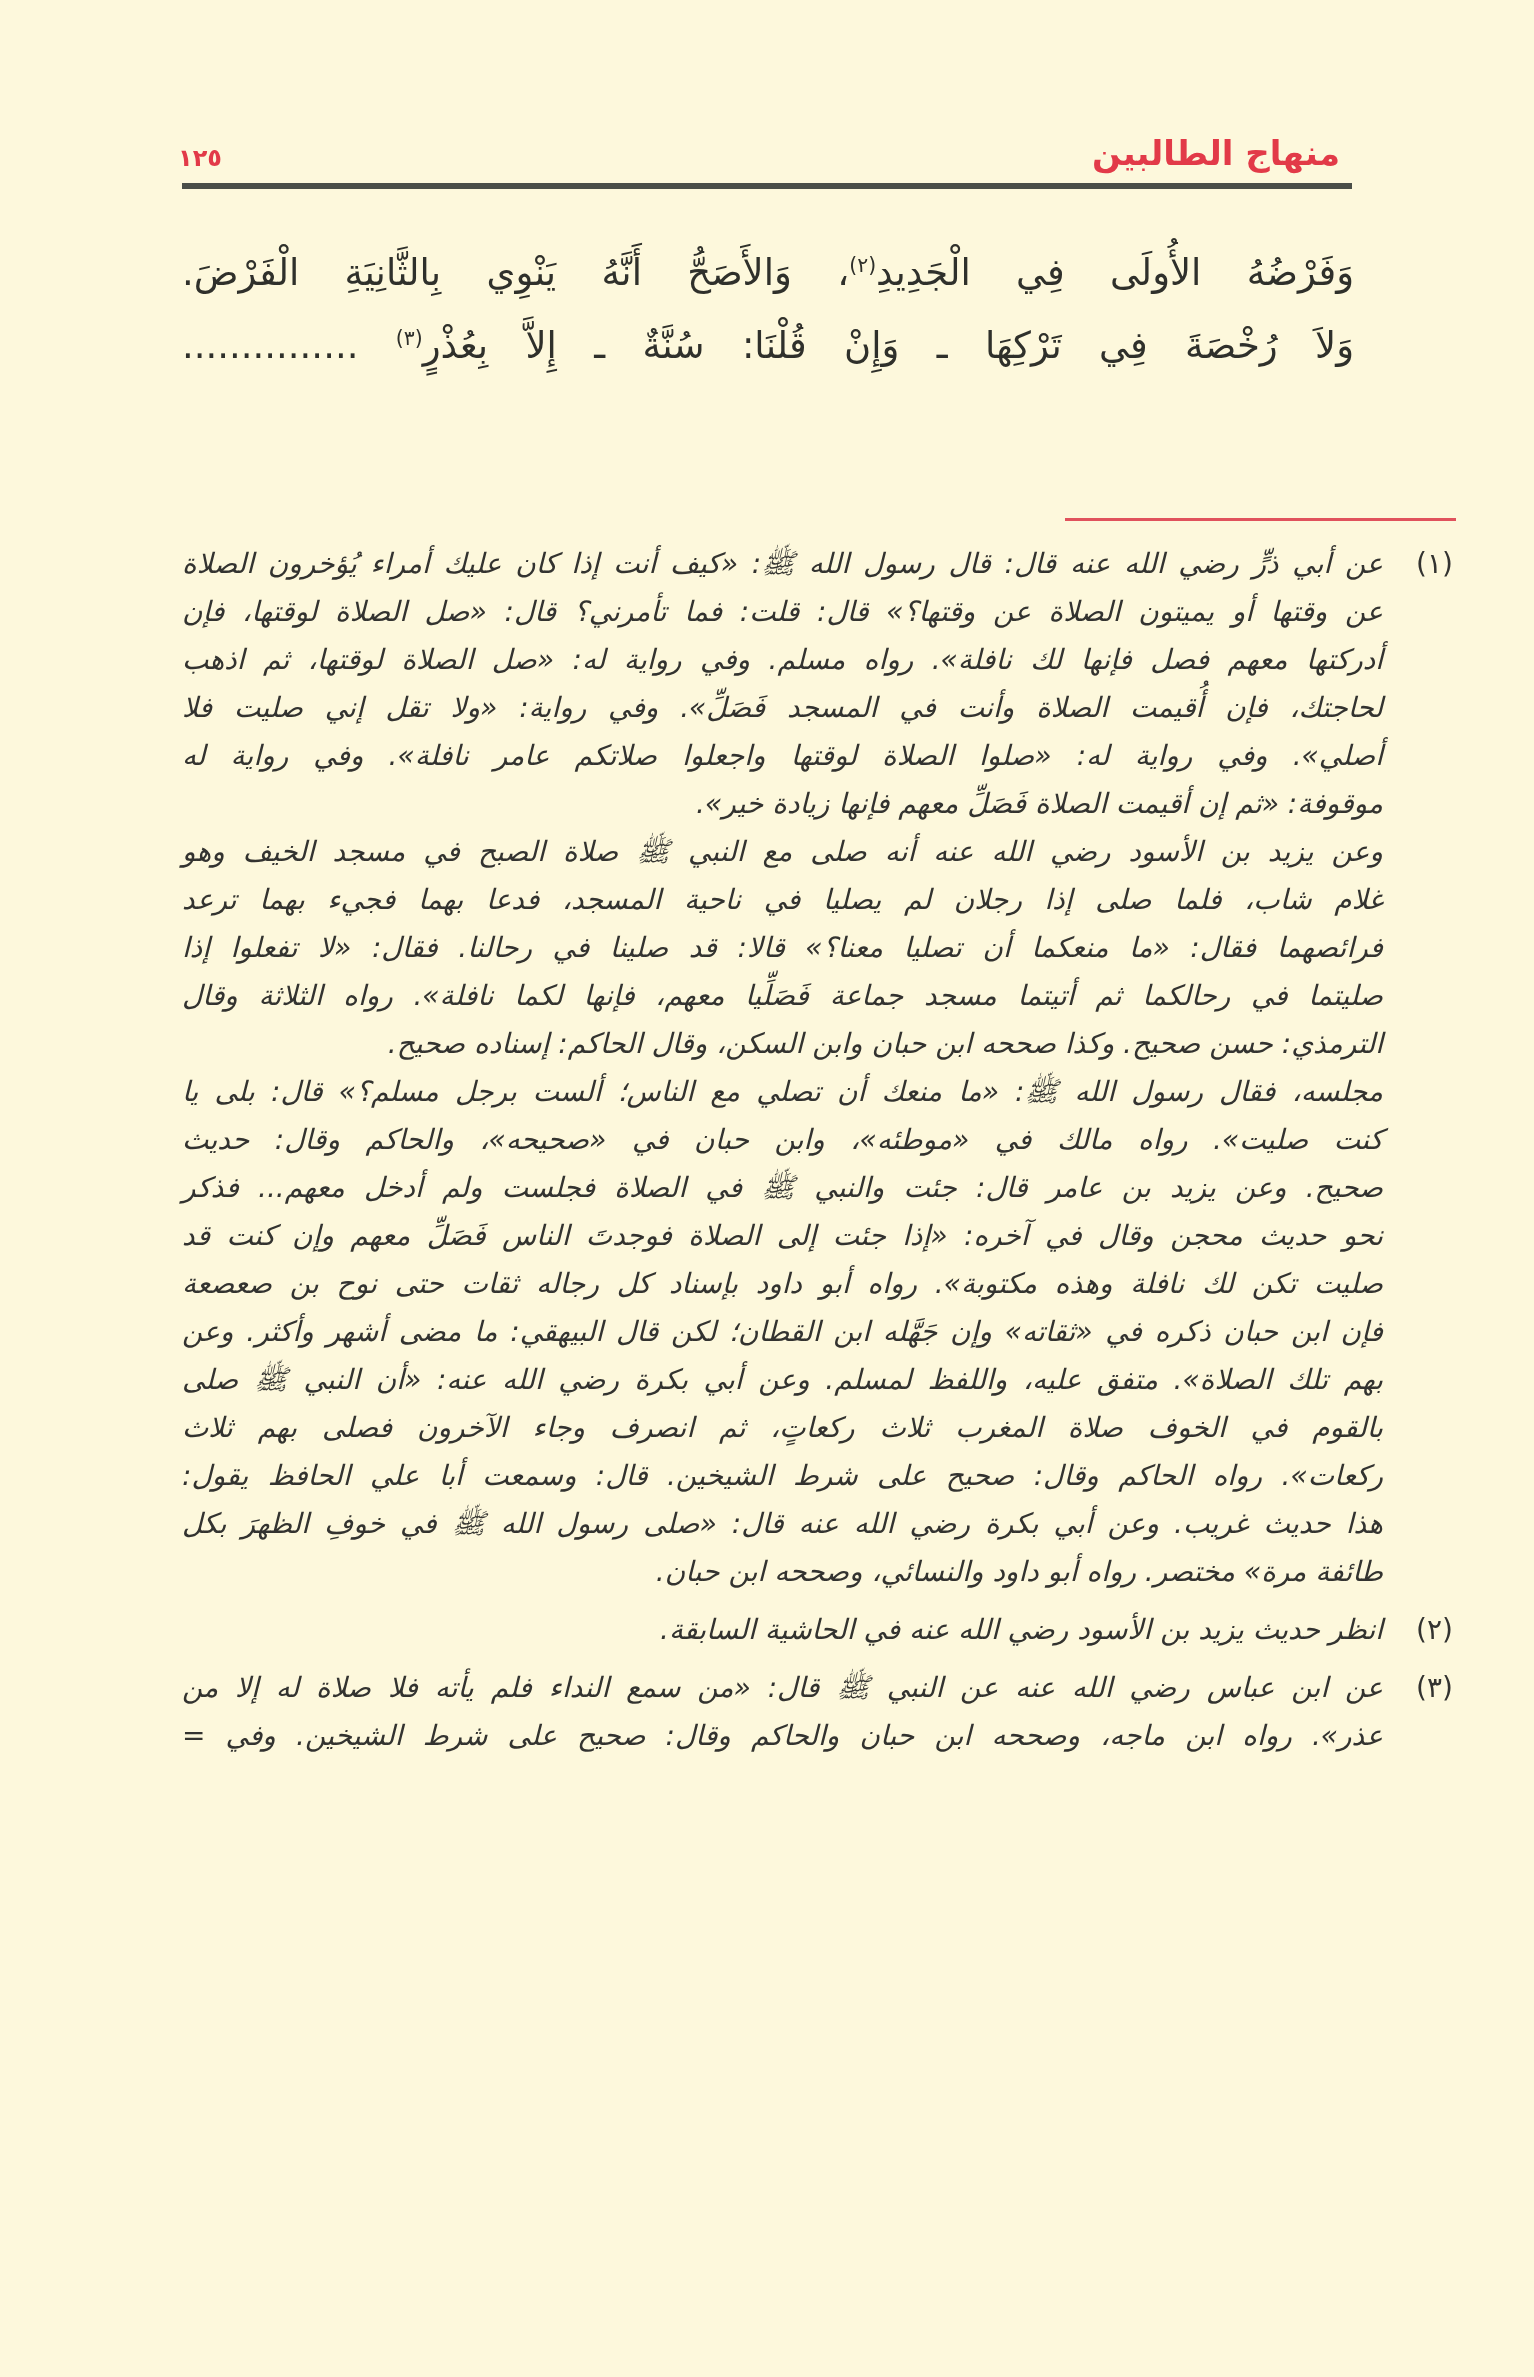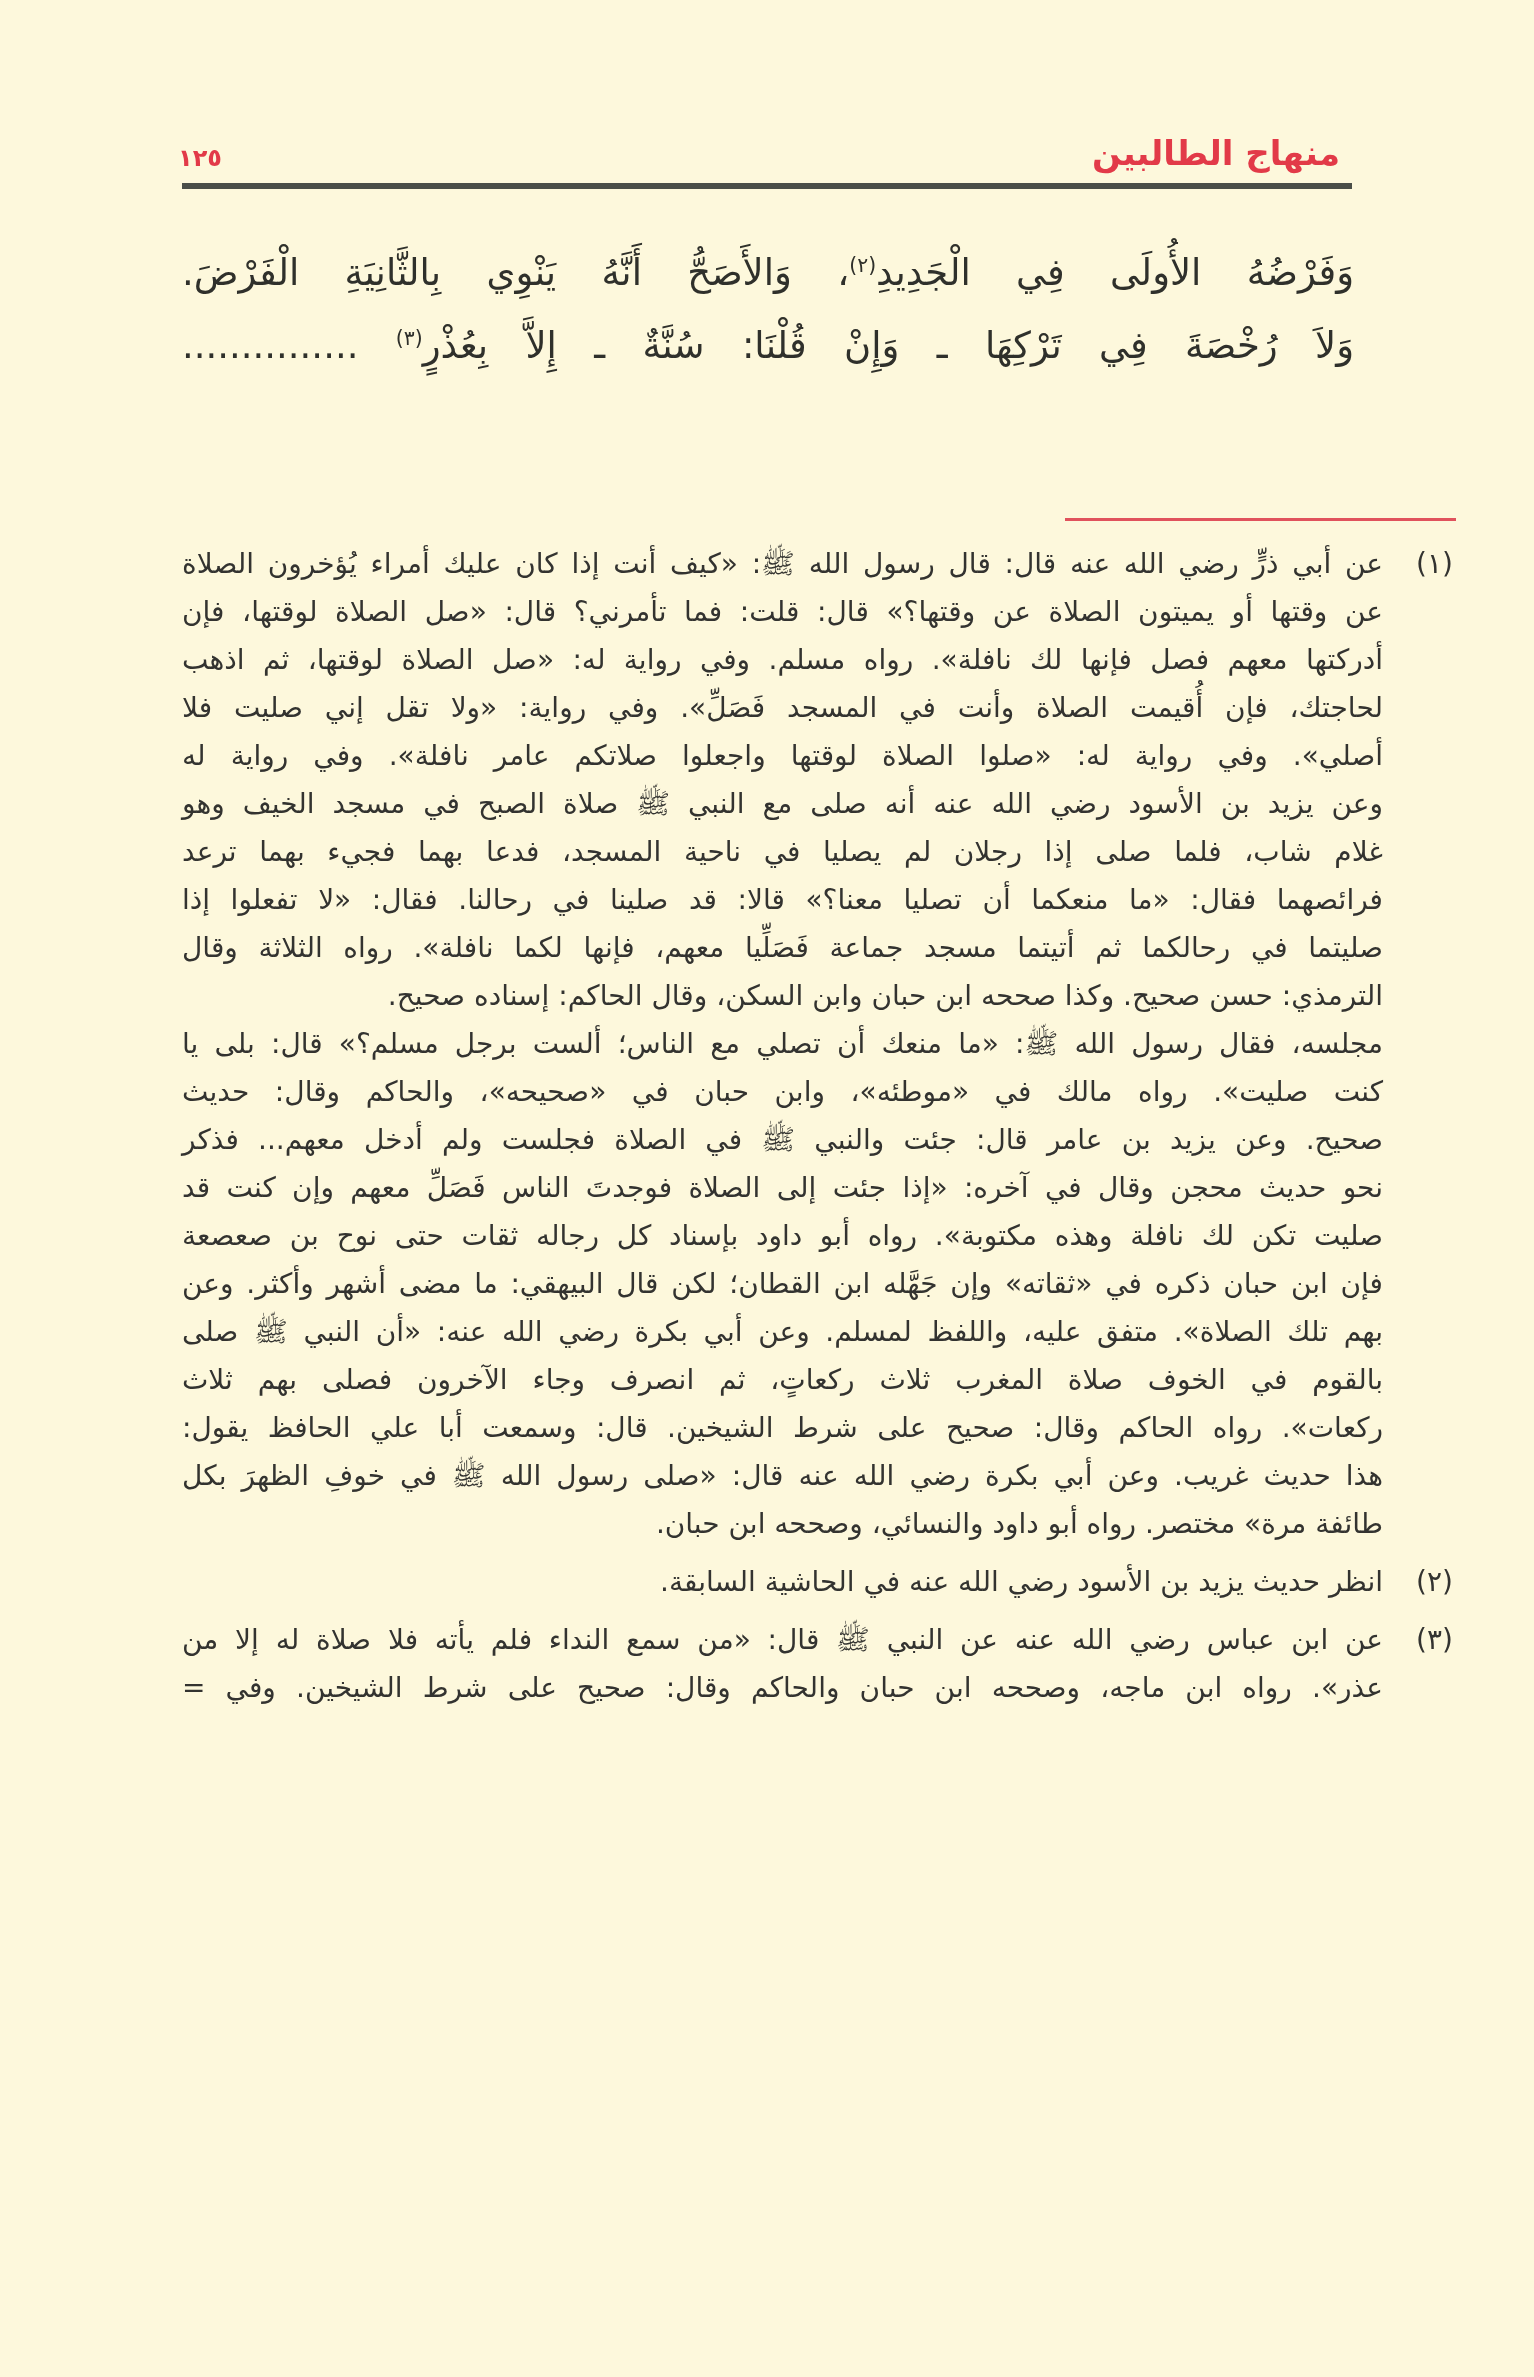--- a/index.html
+++ b/index.html
@@ -102,20 +102,21 @@
     align-items: flex-start;
     margin-bottom: 10.2px;
   }
   .fn-num {
     flex: 0 0 70px;
     text-align: right;
     white-space: nowrap;
   }
   .fn-body {
     flex: 1 1 auto;
+    font-style: italic;
   }
   .fn-line {
     display: block;
     white-space: nowrap;
     text-align: justify;
     text-align-last: justify;
   }
   .fn-line.last {
     text-align-last: right;
   }
@@ -144,20 +145,21 @@
   <div class="footnotes">
 
     <div class="footnote">
       <span class="fn-num">(١)</span>
       <div class="fn-body">
         <span class="fn-line">عن أبي ذرٍّ رضي الله عنه قال: قال رسول الله ﷺ: «كيف أنت إذا كان عليك أمراء يُؤخرون الصلاة</span>
         <span class="fn-line">عن وقتها أو يميتون الصلاة عن وقتها؟» قال: قلت: فما تأمرني؟ قال: «صل الصلاة لوقتها، فإن</span>
         <span class="fn-line">أدركتها معهم فصل فإنها لك نافلة». رواه مسلم. وفي رواية له: «صل الصلاة لوقتها، ثم اذهب</span>
         <span class="fn-line">لحاجتك، فإن أُقيمت الصلاة وأنت في المسجد فَصَلِّ». وفي رواية: «ولا تقل إني صليت فلا</span>
         <span class="fn-line">أصلي». وفي رواية له: «صلوا الصلاة لوقتها واجعلوا صلاتكم عامر نافلة». وفي رواية له</span>
+        <span class="fn-line para-end">موقوفة: «ثم إن أقيمت الصلاة فَصَلِّ معهم فإنها زيادة خير».</span>
         <span class="fn-line">وعن يزيد بن الأسود رضي الله عنه أنه صلى مع النبي ﷺ صلاة الصبح في مسجد الخيف وهو</span>
         <span class="fn-line">غلام شاب، فلما صلى إذا رجلان لم يصليا في ناحية المسجد، فدعا بهما فجيء بهما ترعد</span>
         <span class="fn-line">فرائصهما فقال: «ما منعكما أن تصليا معنا؟» قالا: قد صلينا في رحالنا. فقال: «لا تفعلوا إذا</span>
         <span class="fn-line">صليتما في رحالكما ثم أتيتما مسجد جماعة فَصَلِّيا معهم، فإنها لكما نافلة». رواه الثلاثة وقال</span>
         <span class="fn-line para-end">الترمذي: حسن صحيح. وكذا صححه ابن حبان وابن السكن، وقال الحاكم: إسناده صحيح.</span>
         <span class="fn-line">مجلسه، فقال رسول الله ﷺ: «ما منعك أن تصلي مع الناس؛ ألست برجل مسلم؟» قال: بلى يا</span>
         <span class="fn-line">كنت صليت». رواه مالك في «موطئه»، وابن حبان في «صحيحه»، والحاكم وقال: حديث</span>
         <span class="fn-line">صحيح. وعن يزيد بن عامر قال: جئت والنبي ﷺ في الصلاة فجلست ولم أدخل معهم... فذكر</span>
         <span class="fn-line">نحو حديث محجن وقال في آخره: «إذا جئت إلى الصلاة فوجدتَ الناس فَصَلِّ معهم وإن كنت قد</span>
         <span class="fn-line">صليت تكن لك نافلة وهذه مكتوبة». رواه أبو داود بإسناد كل رجاله ثقات حتى نوح بن صعصعة</span>

